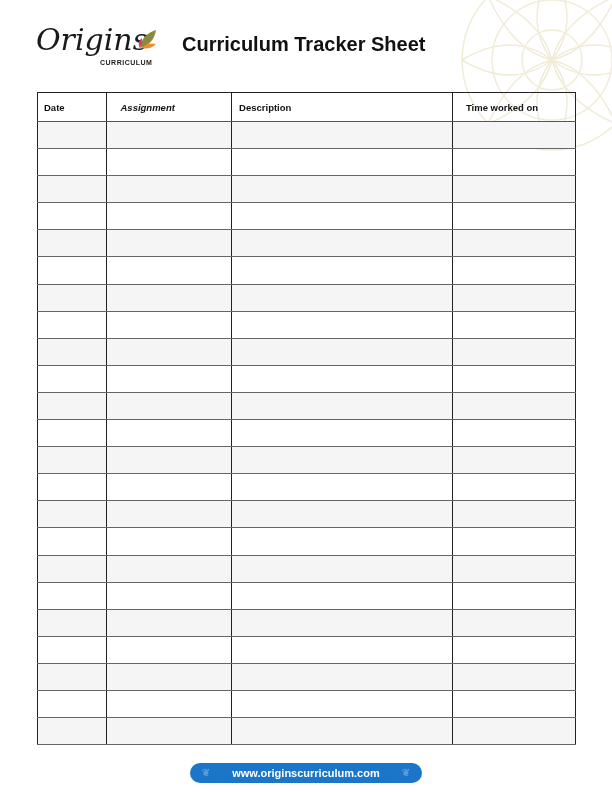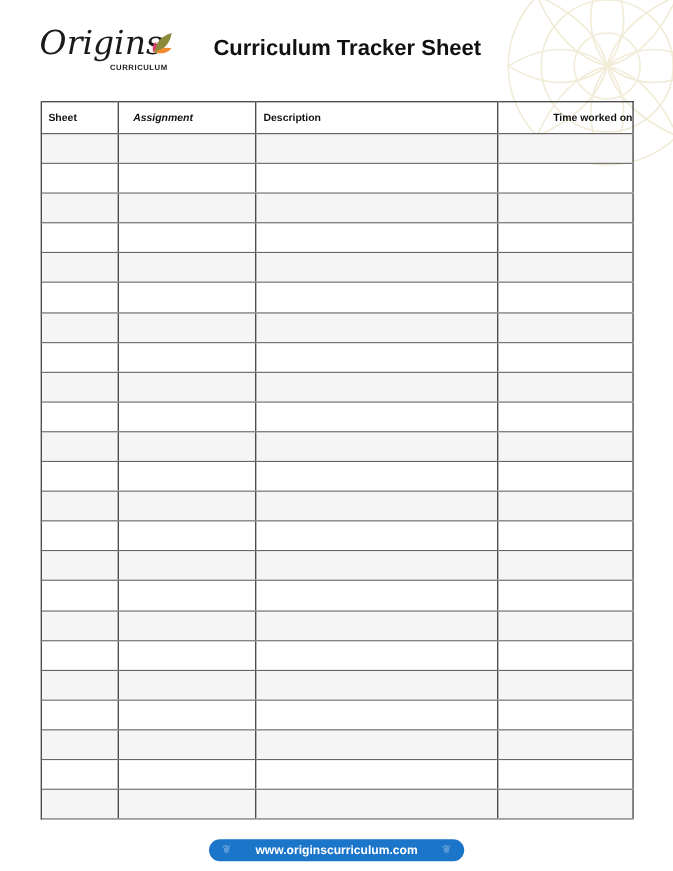--- a/index.html
+++ b/index.html
@@ -2,27 +2,27 @@
 <html><head>
 <meta charset="utf-8">
 <style>
   html, body { margin:0; padding:0; }
   body { width:612px; height:792px; background:#ffffff; position:relative; overflow:hidden; font-family:"Liberation Sans", sans-serif; }
   .mandala { position:absolute; right:-40px; top:-40px; width:200px; height:200px; opacity:0.35; }
   .logo { position:absolute; left:36px; top:22px; width:130px; height:46px; }
   .logo-script { position:absolute; left:0; top:0; font-family:"DejaVu Serif", serif; font-style:italic; font-size:30px; color:#1a1a1a; letter-spacing:0px; }
   .logo-sub { position:absolute; left:64px; top:37px; font-size:7px; font-weight:bold; letter-spacing:0.5px; color:#1a1a1a; }
   .leaf { position:absolute; left:100px; top:6px; }
-  .title { position:absolute; left:182px; top:33px; font-size:20px; font-weight:bold; color:#111;margin-left:12px; }
+  .title { position:absolute; left:182px; top:33px; font-size:20px; font-weight:bold; color:#111; }
   table { position:absolute; left:37px; top:92px; width:539px; border-collapse:collapse; border:1.5px solid #222; }
   th { height:28px; font-size:9.5px; font-weight:bold; text-align:left; padding:0 0 0 6px; border-bottom:1.5px solid #555; color:#111; }
   td { height:26.1px; padding:0; border-bottom:1px solid #666; }
   th, td { border-left:1.5px solid #222; }
   tr.odd td { background:#f5f5f5; }
-  .c1 { width:68px; } .c2 { width:118px;font-style:italic; } .c3 { width:234px; } .c4 { width:119px;text-align:right; }
+  .c1 { width:68px; } .c2 { width:118px;font-style:italic; } .c3 { width:234px; } .c4 { width:119px; }
   th.c2 { padding-left:13px; } th.c3 { padding-left:7px; } th.c4 { padding-left:13px; }
   .footer { position:absolute; left:190px; top:763px; width:232px; height:20px; background:#1b75c9; border-radius:10px; color:#fff; font-size:11px; font-weight:bold; text-align:center; line-height:20px; }
   .fi { position:absolute; top:4px; width:12px; height:12px; opacity:0.35; color:#cfe3f7; font-size:10px; line-height:12px; }
 </style>
 </head>
 <body>
 
 <svg class="mandala" viewBox="0 0 200 200">
   <g fill="none" stroke="#d8c98f" stroke-width="1.5">
     <circle cx="100" cy="100" r="90"></circle>
@@ -47,21 +47,21 @@
     <path d="M5 20 Q12 14 20 16 Q14 22 5 20Z" fill="#f08a2c"></path>
   </svg>
   <span class="logo-sub">CURRICULUM</span>
 </div>
 
 <div class="title">Curriculum Tracker Sheet</div>
 
 <table>
   <thead>
     <tr>
-      <th class="c1">Sheet</th>
+      <th class="c1">Date</th>
       <th class="c2">Assignment</th>
       <th class="c3">Description</th>
       <th class="c4">Time worked on</th>
     </tr>
   </thead>
   <tbody id="tbody">
       <tr class="odd">
         <td class="c1"></td>
         <td class="c2"></td>
         <td class="c3"></td>

